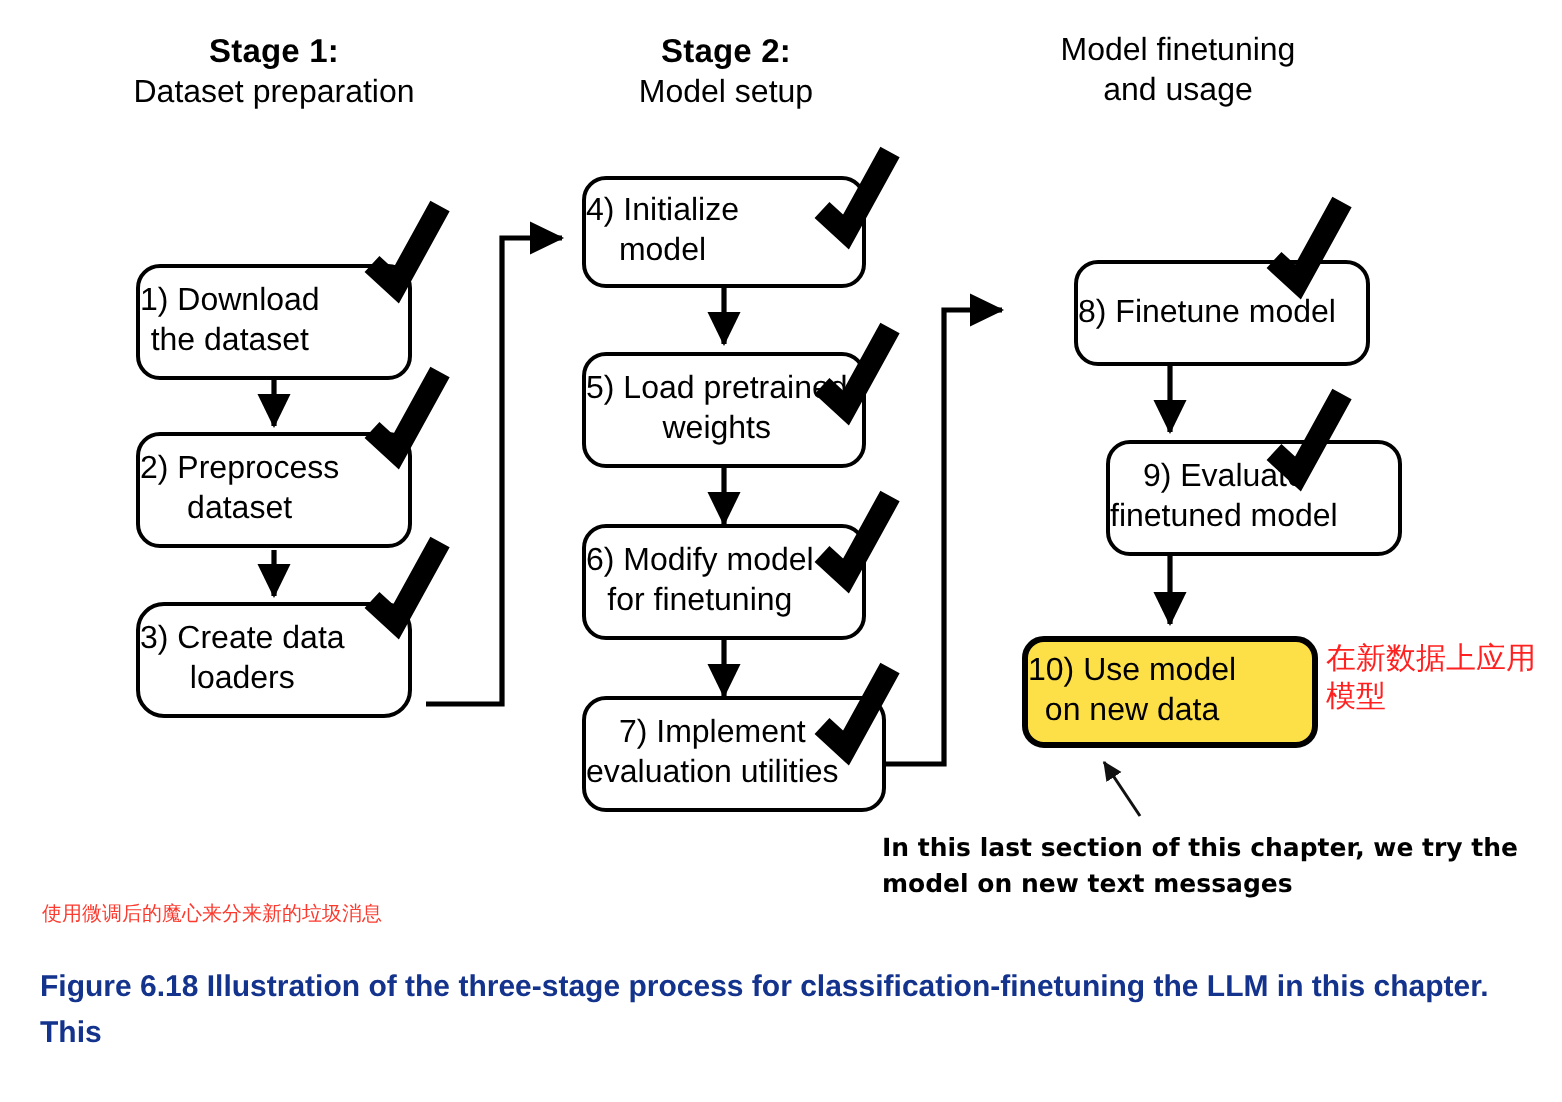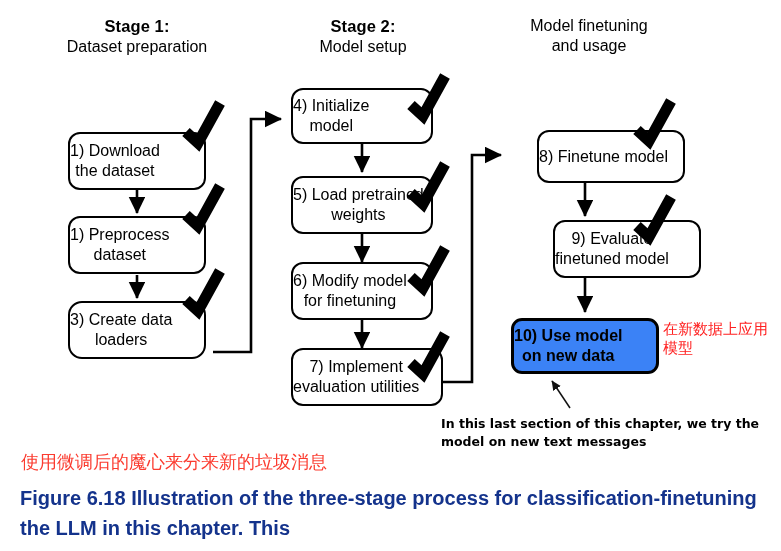--- a/index.html
+++ b/index.html
@@ -52,24 +52,23 @@
     display: flex;
     align-items: center;
     justify-content: flex-start;
     text-align: center;
     font-size: 16px;
     line-height: 1.22;
     white-space: pre-line;
     z-index: 3;
   }
   .node.highlight {
-    background: #3b82f6;
+    background: #fde047;
     border-width: 3.2px;
     border-radius: 11px;
-    font-weight: bold;
   }
 
   
   #wires {
     position: absolute;
     left: 0; top: 0;
     width: 781px;
     height: 551px;
     z-index: 2;
     pointer-events: none;
@@ -99,29 +98,29 @@
     font-weight: bold;
     font-size: 12.5px;
     line-height: 1.45;
     white-space: pre-line;
     font-family: "DejaVu Sans", sans-serif;
     z-index: 6;
   }
   .cn-caption {
     position: absolute;
     color: #fb3b2f;
-    font-size: 18px;
+    font-size: 10px;
     font-family: "DejaVu Sans", sans-serif;
     z-index: 6;
   }
   .fig-caption {
     position: absolute;
     color: #14338c;
     font-weight: bold;
-    font-size: 20px;
+    font-size: 15px;
     line-height: 1.52;
     font-family: "Liberation Sans", sans-serif;
     z-index: 6;
   }
 </style>
 </head>
 <body>
 
 <div id="canvas">
 
@@ -179,21 +178,21 @@
   <div class="stage-header" style="left:494px; top:16px; width:190px;">
     <span class="stage-sub">Model finetuning
 and usage</span>
   </div>
 
   <div class="node" style="left:68px; top:132px; width:138px; height:58px;">
     <span>1) Download
 the dataset</span>
   </div>
   <div class="node" style="left:68px; top:216px; width:138px; height:58px;">
-    <span>1) Preprocess
+    <span>2) Preprocess
 dataset</span>
   </div>
   <div class="node" style="left:68px; top:301px; width:138px; height:58px;border-radius:14px;">
     <span>3) Create data
 loaders</span>
   </div>
 
   <div class="node" style="left:291px; top:88px; width:142px; height:56px;">
     <span>4) Initialize
 model</span>

